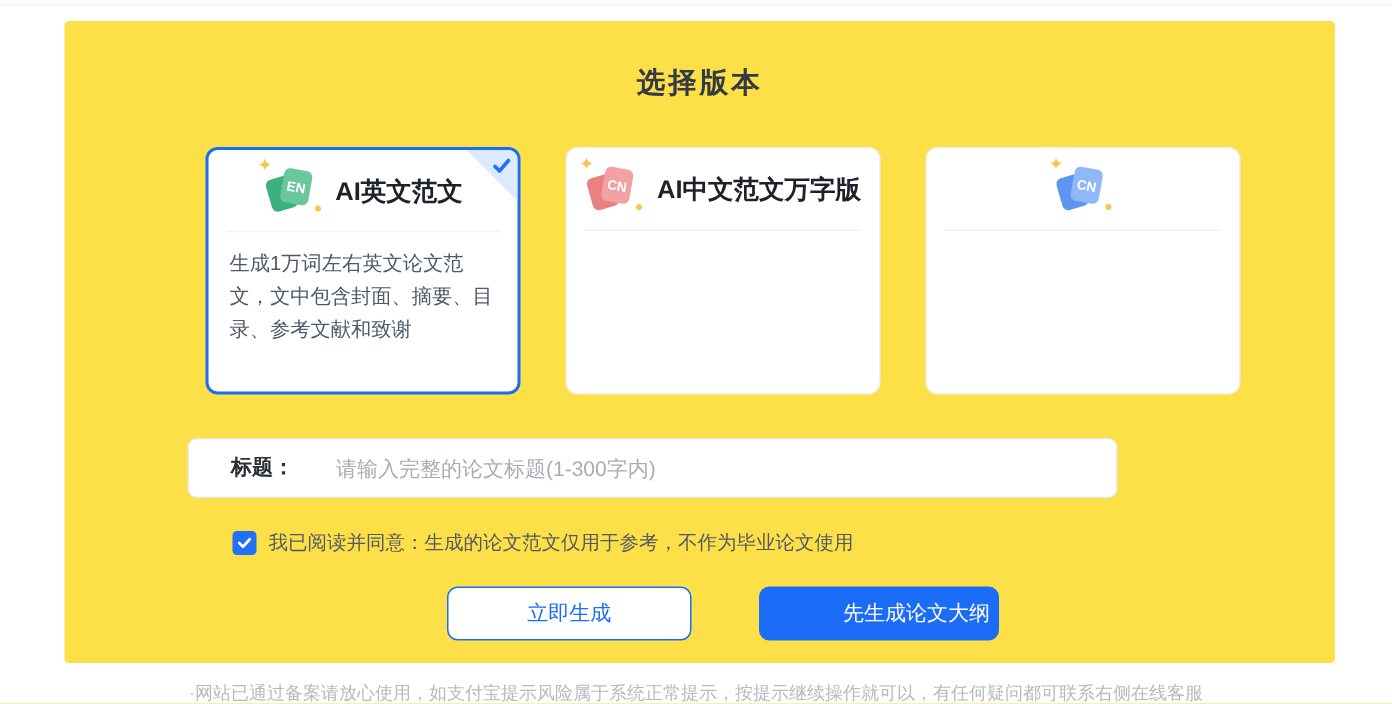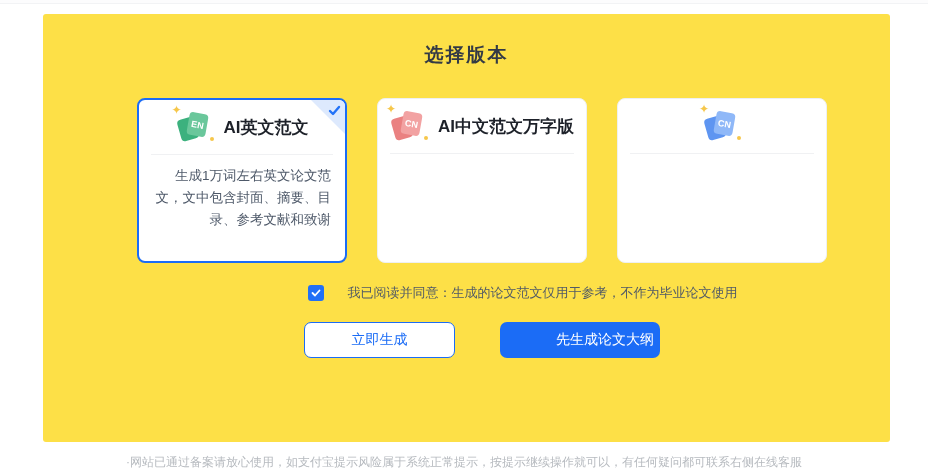--- a/index.html
+++ b/index.html
@@ -69,21 +69,21 @@
   .blue   .doc-back  { background:#5e95f1; }
   .blue   .doc-front { background:#8fb8f8; }
   .sparkle { position:absolute; left:-4px; top:-6px; color:#f6c74b; font-size:12px; line-height:12px; }
   .dot { position:absolute; right:0px; bottom:3px; width:4px; height:4px; border-radius:50%; background:#f6c74b; }
 
   .card-title { font-size:17px; font-weight:bold; color:#1d2129; }
   .card-divider { height:1px; background:#f0f1f3; margin:0 12px; }
   .card-desc {
     padding:10px 14px 0 14px;
     font-size:13.5px; color:#4e5969; line-height:22px;
-    text-align:right;
+    text-align:left;
   }
 
   .title-row {
     margin:29px 0 0 82px;
     width:620px; height:40px;
     background:#fff;
     border:1px solid #e8eaed;
     border-radius:6px;
     box-sizing:border-box;
     display:flex; align-items:center;
@@ -92,36 +92,36 @@
   .title-label { font-size:14px; font-weight:bold; color:#2a2f36; margin-right:26px; }
   .title-input {
     flex:1; border:none; outline:none; background:transparent;
     font-size:14px; color:#333;
     font-family:"Liberation Sans","DejaVu Sans",sans-serif;
   }
   .title-input::placeholder { color:#a8adb3; }
 
   .agree-row {
     margin:21px 0 0 112px;
-    display:flex; align-items:center; gap:24px;
-    font-size:13px; color:#515a66;justify-content:center;
+    display:flex; align-items:center; gap:8px;
+    font-size:13px; color:#515a66;
   }
   .checkbox {
     width:16px; height:16px;
     background:#2270f6; border-radius:3px;
     display:flex; align-items:center; justify-content:center;
     flex:0 0 auto; cursor:pointer;
   }
 
   .btn-row { margin:20px 0 0 94px; width:690px; display:flex; justify-content:center; gap:45px; }
   .btn {
     height:36px; border-radius:7px; font-size:14px; cursor:pointer;
     font-family:"Liberation Sans","DejaVu Sans",sans-serif;
   }
-  .btn-outline { width:151px; background:#fff; border:1px solid #1b6cf6; color:#1b6cf6; }
+  .btn-outline { width:163px; background:#fff; border:1px solid #1b6cf6; color:#1b6cf6; }
   .btn-primary { width:160px; background:#1b6cf6; border:none; color:#ffffff;text-align:right; }
 
   .footer {
     margin-top:12px;
     text-align:center;
     font-size:12px; color:#b6babf;
   }
 </style>
 </head>
 <body>
@@ -171,20 +171,24 @@
           <span class="doc-back"></span>
           <span class="doc-front">CN</span>
           <span class="dot"></span>
         </span>
       </div>
       <div class="card-divider"></div>
     </div>
 
   </div>
 
+  <div class="title-row">
+    <span class="title-label">标题：</span>
+    <input class="title-input" type="text" placeholder="请输入完整的论文标题(1-300字内)" style="">
+  </div>
 
   <div class="agree-row">
     <span class="checkbox">
       <svg width="10" height="10" viewBox="0 0 10 10">
           <polyline points="1.5,5 4,7.5 8.5,2.5" fill="none" stroke="#ffffff" stroke-width="1.8" stroke-linecap="round" stroke-linejoin="round"></polyline>
         </svg>
     </span>
     <span>我已阅读并同意：生成的论文范文仅用于参考，不作为毕业论文使用</span>
   </div>
 

